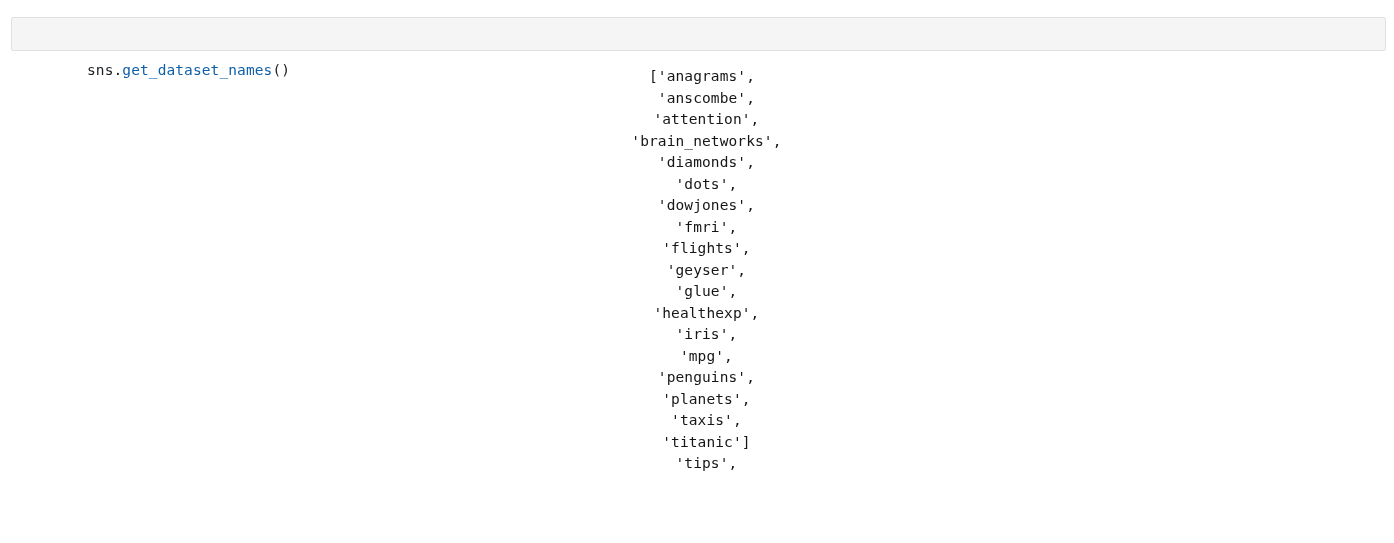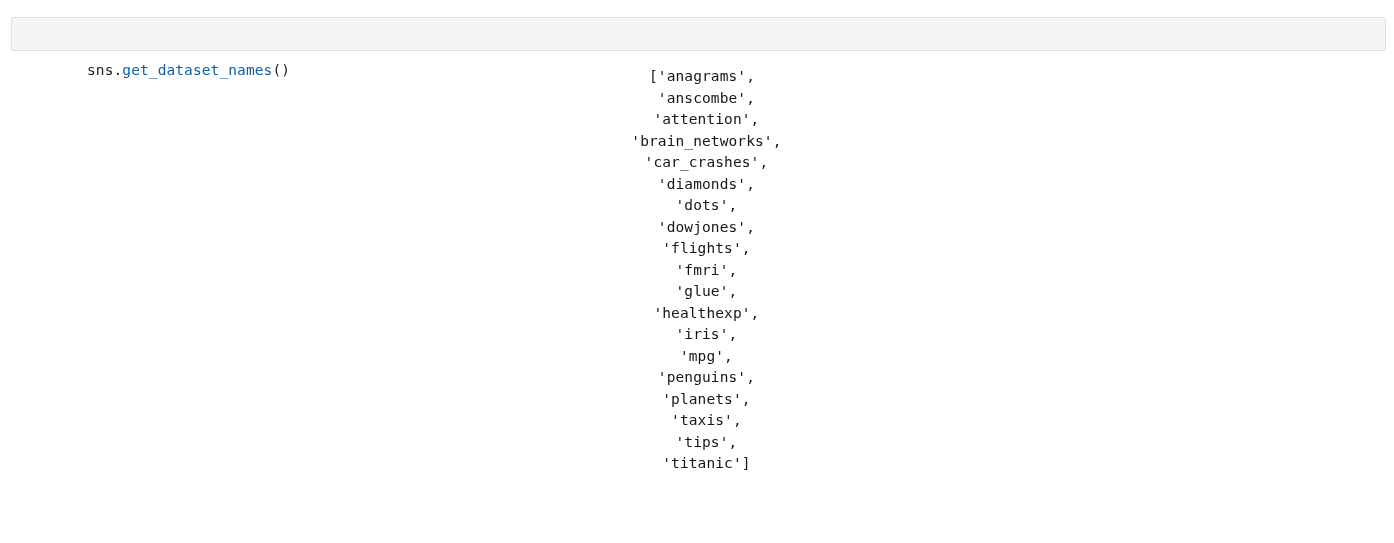--- a/index.html
+++ b/index.html
@@ -72,30 +72,30 @@
     <div class="code-line">
       <span class="tok-name">sns.</span><span class="tok-func">get_dataset_names</span><span class="tok-punct">()</span>
     </div>
   </div>
 
   <div class="output-area">
     <div class="out-line">['anagrams',</div>
     <div class="out-line"> 'anscombe',</div>
     <div class="out-line"> 'attention',</div>
     <div class="out-line"> 'brain_networks',</div>
-    <div class="out-line"> 'car_crashes',</div>
     <div class="out-line"> 'diamonds',</div>
     <div class="out-line"> 'dots',</div>
     <div class="out-line"> 'dowjones',</div>
+    <div class="out-line"> 'fmri',</div>
     <div class="out-line"> 'flights',</div>
-    <div class="out-line"> 'fmri',</div>
+    <div class="out-line"> 'geyser',</div>
     <div class="out-line"> 'glue',</div>
     <div class="out-line"> 'healthexp',</div>
     <div class="out-line"> 'iris',</div>
     <div class="out-line"> 'mpg',</div>
     <div class="out-line"> 'penguins',</div>
     <div class="out-line"> 'planets',</div>
     <div class="out-line"> 'taxis',</div>
+    <div class="out-line"> 'titanic']</div>
     <div class="out-line"> 'tips',</div>
-    <div class="out-line"> 'titanic']</div>
   </div>
 
 </div>
 
 </body></html>

